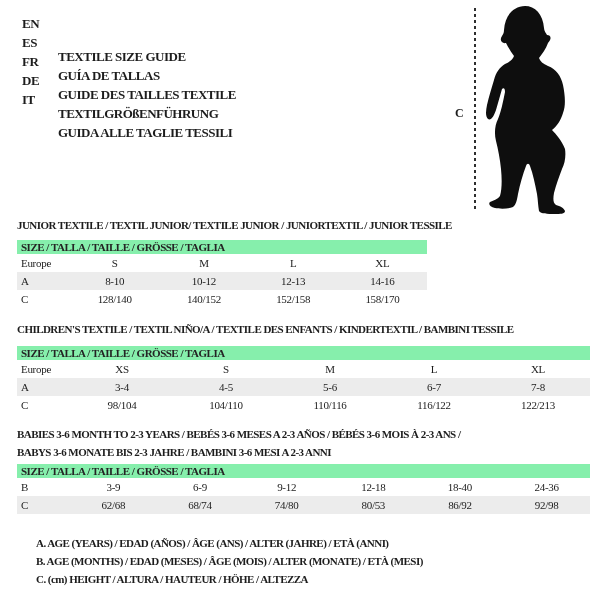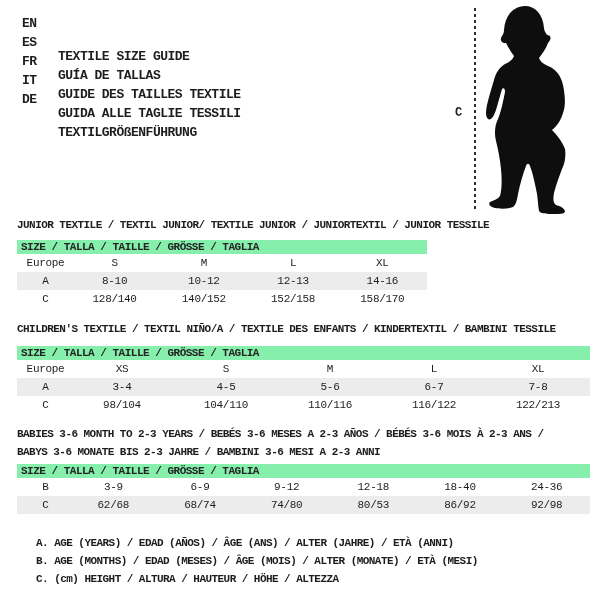--- a/index.html
+++ b/index.html
@@ -1,18 +1,18 @@
 <!DOCTYPE html>
 <html><head>
 <meta charset="utf-8">
 <style>
   html,body{margin:0;padding:0;background:#ffffff;}
   #canvas{
     position:relative;width:600px;height:600px;background:#ffffff;overflow:hidden;
-    font-family:Liberation Mono, monospace;color:#1d1d1d;
+    font-family:Liberation Serif, serif;color:#1d1d1d;
   }
   
   .lang-block{position:absolute;left:22px;top:14px;}
   .lang-row{display:flex;height:19px;line-height:19px;}
   .lang-code{width:36px;font-weight:bold;font-size:13px;letter-spacing:-0.5px;}
   .lang-title{font-weight:bold;font-size:13px;letter-spacing:-0.5px;white-space:nowrap;margin-top:33px;}
   
   .measure-line{
     position:absolute;left:474px;top:8px;width:2px;height:202px;
     background:repeating-linear-gradient(to bottom,#2e2e2e 0 3px,transparent 3px 6px);
@@ -30,21 +30,21 @@
   
   table.size-table{position:absolute;border-collapse:collapse;table-layout:fixed;}
   table.t1{left:17px;top:240px;width:410px;}
   table.t2{left:17px;top:346px;width:573px;}
   table.t3{left:17px;top:464px;width:573px;}
   col.label-col{width:53px;}
   .size-table td{
     height:18px;padding:0;font-size:11px;letter-spacing:-0.3px;
     text-align:center;vertical-align:middle;color:#1d1d1d;
   }
-  .size-table td.rowlabel{text-align:center;padding-left:4px;margin-left:19px;}
+  .size-table td.rowlabel{text-align:left;padding-left:4px;margin-left:19px;}
   .size-table tr.bar td{
     background:#86efac;height:14px;text-align:left;padding-left:4px;
     font-weight:bold;font-size:11px;letter-spacing:-0.5px;color:#242424;
   }
   .size-table tr.shade td{background:#ececec;}
   
   .footnotes{position:absolute;left:36px;top:534px;}
   .footnote{font-size:11px;font-weight:bold;letter-spacing:-0.55px;height:18px;line-height:18px;white-space:nowrap;}
 </style>
 </head>
@@ -59,26 +59,26 @@
     </div>
     <div class="lang-row">
       <span class="lang-code">ES</span>
       <span class="lang-title">GUÍA DE TALLAS</span>
     </div>
     <div class="lang-row">
       <span class="lang-code">FR</span>
       <span class="lang-title">GUIDE DES TAILLES TEXTILE</span>
     </div>
     <div class="lang-row">
+      <span class="lang-code">DE</span>
+      <span class="lang-title">TEXTILGRÖßENFÜHRUNG</span>
+    </div>
+    <div class="lang-row">
       <span class="lang-code">IT</span>
       <span class="lang-title">GUIDA ALLE TAGLIE TESSILI</span>
-    </div>
-    <div class="lang-row">
-      <span class="lang-code">DE</span>
-      <span class="lang-title">TEXTILGRÖßENFÜHRUNG</span>
     </div>
   </div>
 
   <div class="measure-line"></div>
   <div class="measure-label">C</div>
   <svg class="silhouette" width="88" height="210" viewBox="0 0 88 210" aria-hidden="true">
     <path fill="#0e0e0e" d="
       M 39,2
       C 49,2 57,10 58,24
       C 58,27 60,29 61,31

